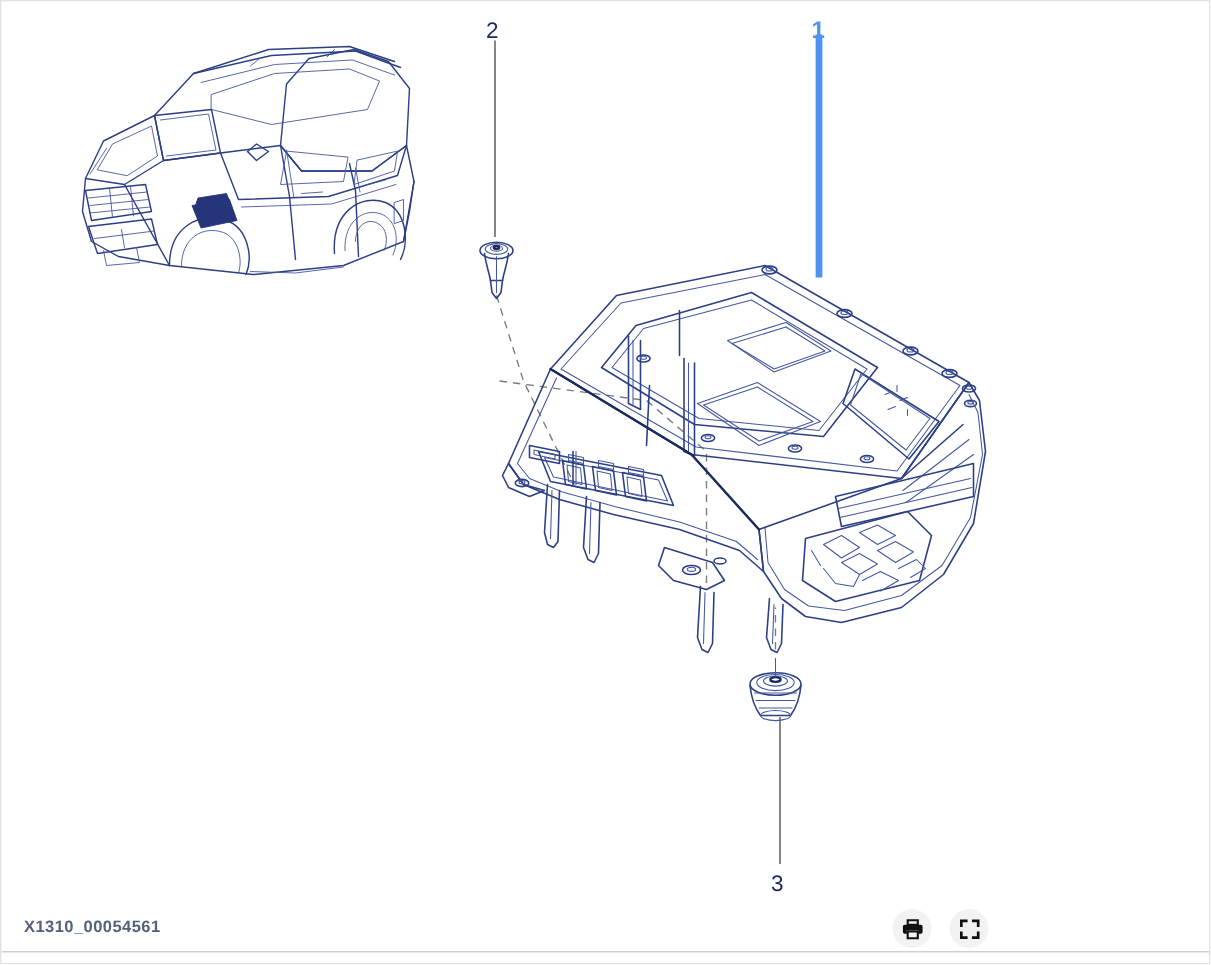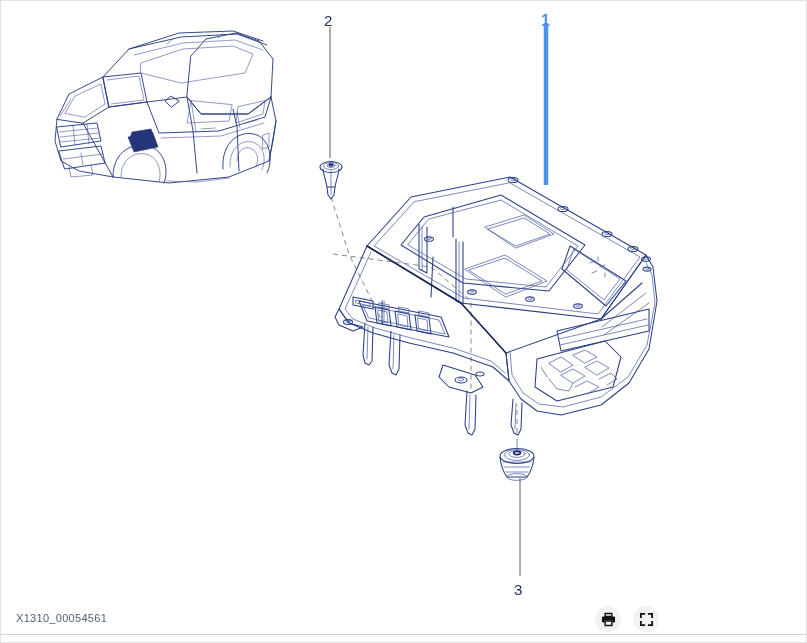--- a/index.html
+++ b/index.html
@@ -59,20 +59,21 @@
   #callout-3-label { left: 513px; top: 581px; }
 
   
   #footer {
     position: absolute;
     left: 0;
     top: 600px;
     width: 670px;
     height: 41px;
     background: #ffffff;
+    font-weight: bold;
   }
   #footer-sep {
     position: absolute;
     left: 0;
     top: 33px;
     width: 807px;
     height: 1px;
     background: #cfcfcf;
   }
   #ref-code {

